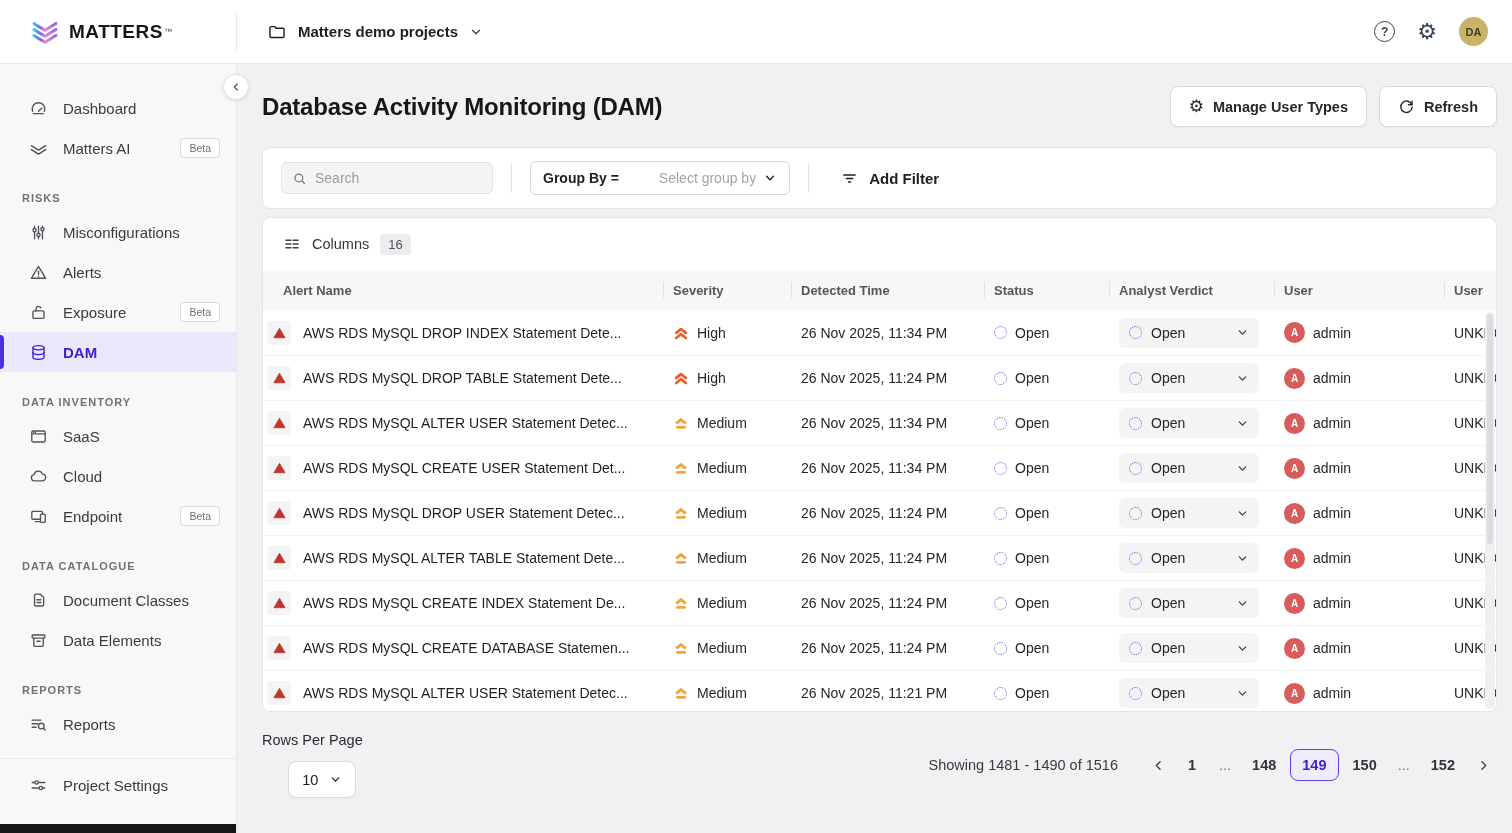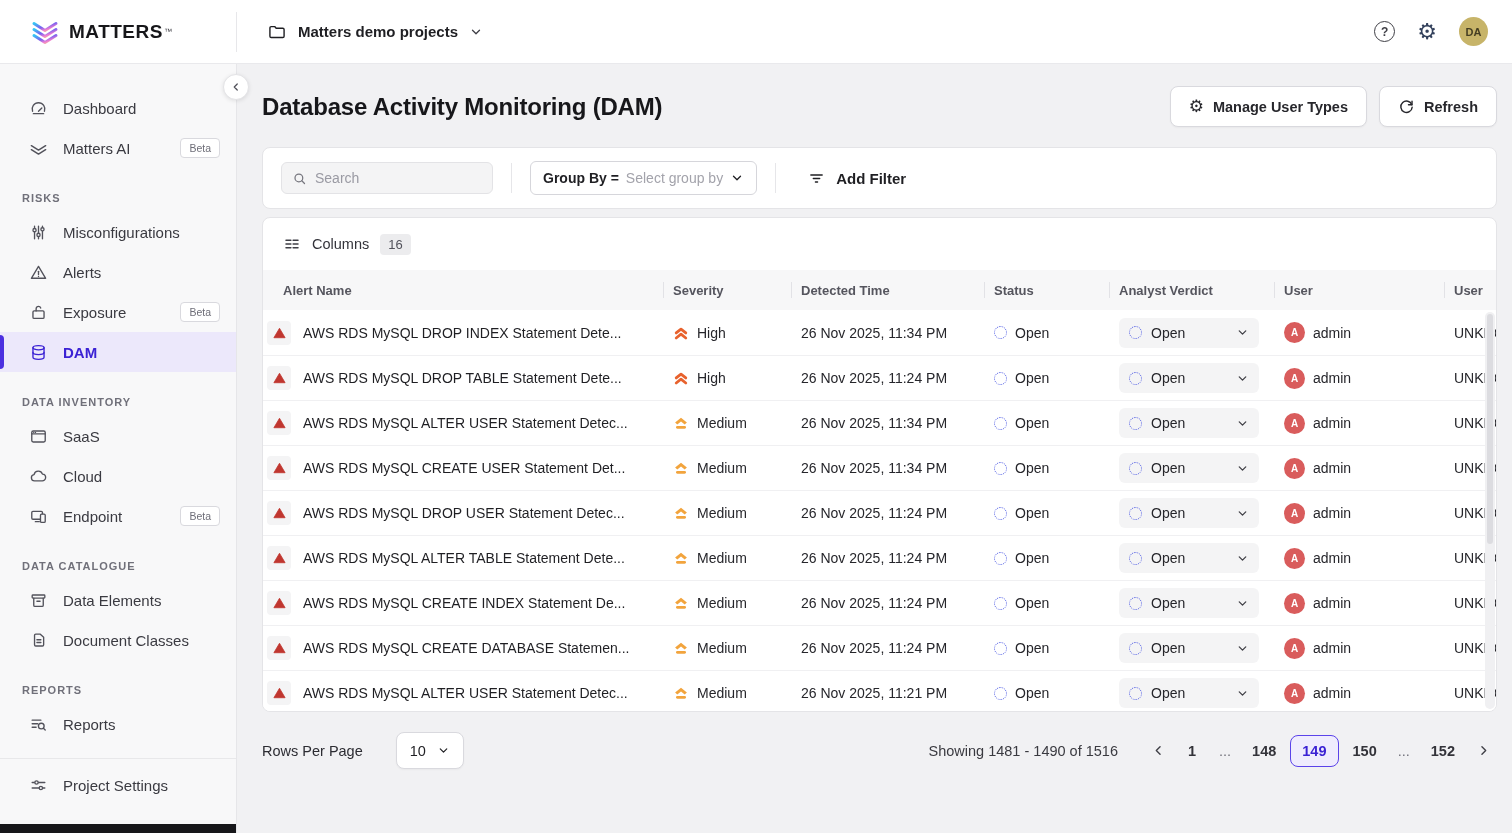--- a/index.html
+++ b/index.html
@@ -51,21 +51,21 @@
   .btn .gear-glyph{font-size:17px;color:#27272c;}
 
   
   .filter-card{margin-top:20px;background:#fff;border:1px solid var(--border);border-radius:8px;height:62px;display:flex;align-items:center;padding:0 18px;gap:18px;}
   .search-box{width:212px;height:32px;background:#f4f4f5;border:1px solid #e3e3e6;border-radius:6px;display:flex;align-items:center;gap:8px;padding:0 10px;color:#8e8e96;}
   .search-box input{border:none;outline:none;background:transparent;font-size:14px;color:#27272c;width:100%;}
   .search-box input::placeholder{color:#9a9aa3;}
   .vdiv{width:1px;height:30px;background:#e6e6e9;}
   .groupby{height:34px;border:1px solid #d6d6db;border-radius:6px;display:flex;align-items:center;gap:7px;padding:0 12px;cursor:pointer;background:#fff;}
   .groupby .gb-label{font-size:14px;font-weight:700;color:#1f1f23;}
-  .groupby .gb-value{font-size:14px;color:#a3a3ab;}
+  .groupby .gb-value{font-size:14px;color:#a3a3ab;margin-left:33px;}
   .add-filter{display:flex;align-items:center;gap:11px;margin-left:14px;font-size:15px;font-weight:700;color:#1f1f23;cursor:pointer;}
 
   
   .table-card{margin-top:8px;background:#fff;border:1px solid var(--border);border-radius:8px;overflow:hidden;position:relative;height:495px;}
   .columns-bar{height:52px;display:flex;align-items:center;gap:11px;padding:0 20px;}
   .columns-bar .cb-label{font-size:14.5px;color:#33333a;font-weight:500;cursor:pointer;}
   .count-badge{background:#ececee;border-radius:4px;padding:3px 8px;font-size:13px;color:#52525b;font-weight:500;}
   .tgrid{display:grid;grid-template-columns:400px 128px 193px 125px 165px 170px 1fr;align-items:center;}
   .thead{background:#f7f7f8;height:40px;}
   .th{font-size:13px;font-weight:700;color:#55555e;padding-left:10px;position:relative;height:40px;display:flex;align-items:center;white-space:nowrap;overflow:hidden;cursor:pointer;}
@@ -82,21 +82,21 @@
   .sev-icon.sev-medium .icon-medium{display:block;}
   .dotted-circle{width:13px;height:13px;border:1.6px dotted var(--dotted);border-radius:50%;flex-shrink:0;}
   .verdict-select{width:140px;height:30px;background:#f4f4f5;border-radius:6px;display:flex;align-items:center;gap:9px;padding:0 10px;cursor:pointer;}
   .verdict-select .chev{margin-left:auto;color:#3f3f46;}
   .user-avatar{width:21px;height:21px;border-radius:50%;background:var(--avatar-red);color:#fff;font-size:10px;font-weight:700;display:flex;align-items:center;justify-content:center;flex-shrink:0;}
   .vscroll{position:absolute;top:94px;bottom:2px;right:1px;width:10px;background:#f0f0f2;border-radius:5px;}
   .vscroll::after{content:'';position:absolute;top:2px;left:2px;width:6px;height:58%;background:#dcdce0;border-radius:3px;}
 
   
   .pagination-bar{display:flex;align-items:center;margin-top:20px;}
-  .rpp{display:flex;align-items:center;gap:13px;font-size:14.5px;color:#2c2c32;}
+  .rpp{display:flex;align-items:center;gap:13px;font-size:14.5px;color:#2c2c32;flex-direction:column;}
   .rpp-select{display:flex;align-items:center;gap:11px;height:37px;padding:0 13px;background:#fff;border:1px solid #d9d9de;border-radius:8px;font-size:14.5px;font-weight:500;color:#1f1f23;cursor:pointer;box-shadow:0 1px 2px rgba(0,0,0,.04);margin-left:20px;}
   .pag-right{margin-left:auto;display:flex;align-items:center;}
   .showing{font-size:14.5px;color:#3a3a40;margin-right:26px;}
   .pager{display:flex;align-items:center;gap:7px;}
   .pg-chev{width:28px;height:28px;display:flex;align-items:center;justify-content:center;color:#3f3f46;cursor:pointer;}
   .page{min-width:26px;text-align:center;font-size:14.5px;font-weight:700;color:#333339;padding:7px 7px;cursor:pointer;}
   .page.ellipsis{color:#71717a;font-weight:500;cursor:default;}
   .page.active{border:1px solid #5b43ea;background:#efecfd;color:#3b22d4;border-radius:8px;padding:7px 11px;}
 </style>
 </head>
@@ -245,35 +245,35 @@
             </svg>
         </span>
         <span class="nav-label">Endpoint</span>
         <span class="beta-badge">Beta</span>
       </div>
 
       <div class="nav-section">DATA CATALOGUE</div>
       <div class="nav-item">
         <span class="nav-icon">
           <svg width="19" height="19" viewBox="0 0 24 24" fill="none" stroke="currentColor" stroke-width="1.7" stroke-linecap="round" stroke-linejoin="round">
+              <path d="M8.5 4h5.8L18.5 8v9.5A1.5 1.5 0 0117 19H8.5A1.5 1.5 0 017 17.5v-12A1.5 1.5 0 018.5 4z"></path>
+              <path d="M10 11h5M10 14.5h5"></path>
+            </svg>
+        </span>
+        <span class="nav-label">Document Classes</span>
+      </div>
+      <div class="nav-item">
+        <span class="nav-icon">
+          <svg width="19" height="19" viewBox="0 0 24 24" fill="none" stroke="currentColor" stroke-width="1.7" stroke-linecap="round" stroke-linejoin="round">
               <rect x="4" y="5" width="16" height="4" rx="1"></rect>
               <path d="M6 9v9a1.5 1.5 0 001.5 1.5h9A1.5 1.5 0 0018 18V9"></path>
               <path d="M10 13h4"></path>
             </svg>
         </span>
         <span class="nav-label">Data Elements</span>
-      </div>
-      <div class="nav-item">
-        <span class="nav-icon">
-          <svg width="19" height="19" viewBox="0 0 24 24" fill="none" stroke="currentColor" stroke-width="1.7" stroke-linecap="round" stroke-linejoin="round">
-              <path d="M8.5 4h5.8L18.5 8v9.5A1.5 1.5 0 0117 19H8.5A1.5 1.5 0 017 17.5v-12A1.5 1.5 0 018.5 4z"></path>
-              <path d="M10 11h5M10 14.5h5"></path>
-            </svg>
-        </span>
-        <span class="nav-label">Document Classes</span>
       </div>
 
       <div class="nav-section">REPORTS</div>
       <div class="nav-item">
         <span class="nav-icon">
           <svg width="19" height="19" viewBox="0 0 24 24" fill="none" stroke="currentColor" stroke-width="1.7" stroke-linecap="round">
               <path d="M4 6.5h11M4 11h7M4 15.5h5"></path>
               <circle cx="15.5" cy="14" r="3.6"></circle>
               <path d="M18.2 16.7l2.3 2.3"></path>
             </svg>

